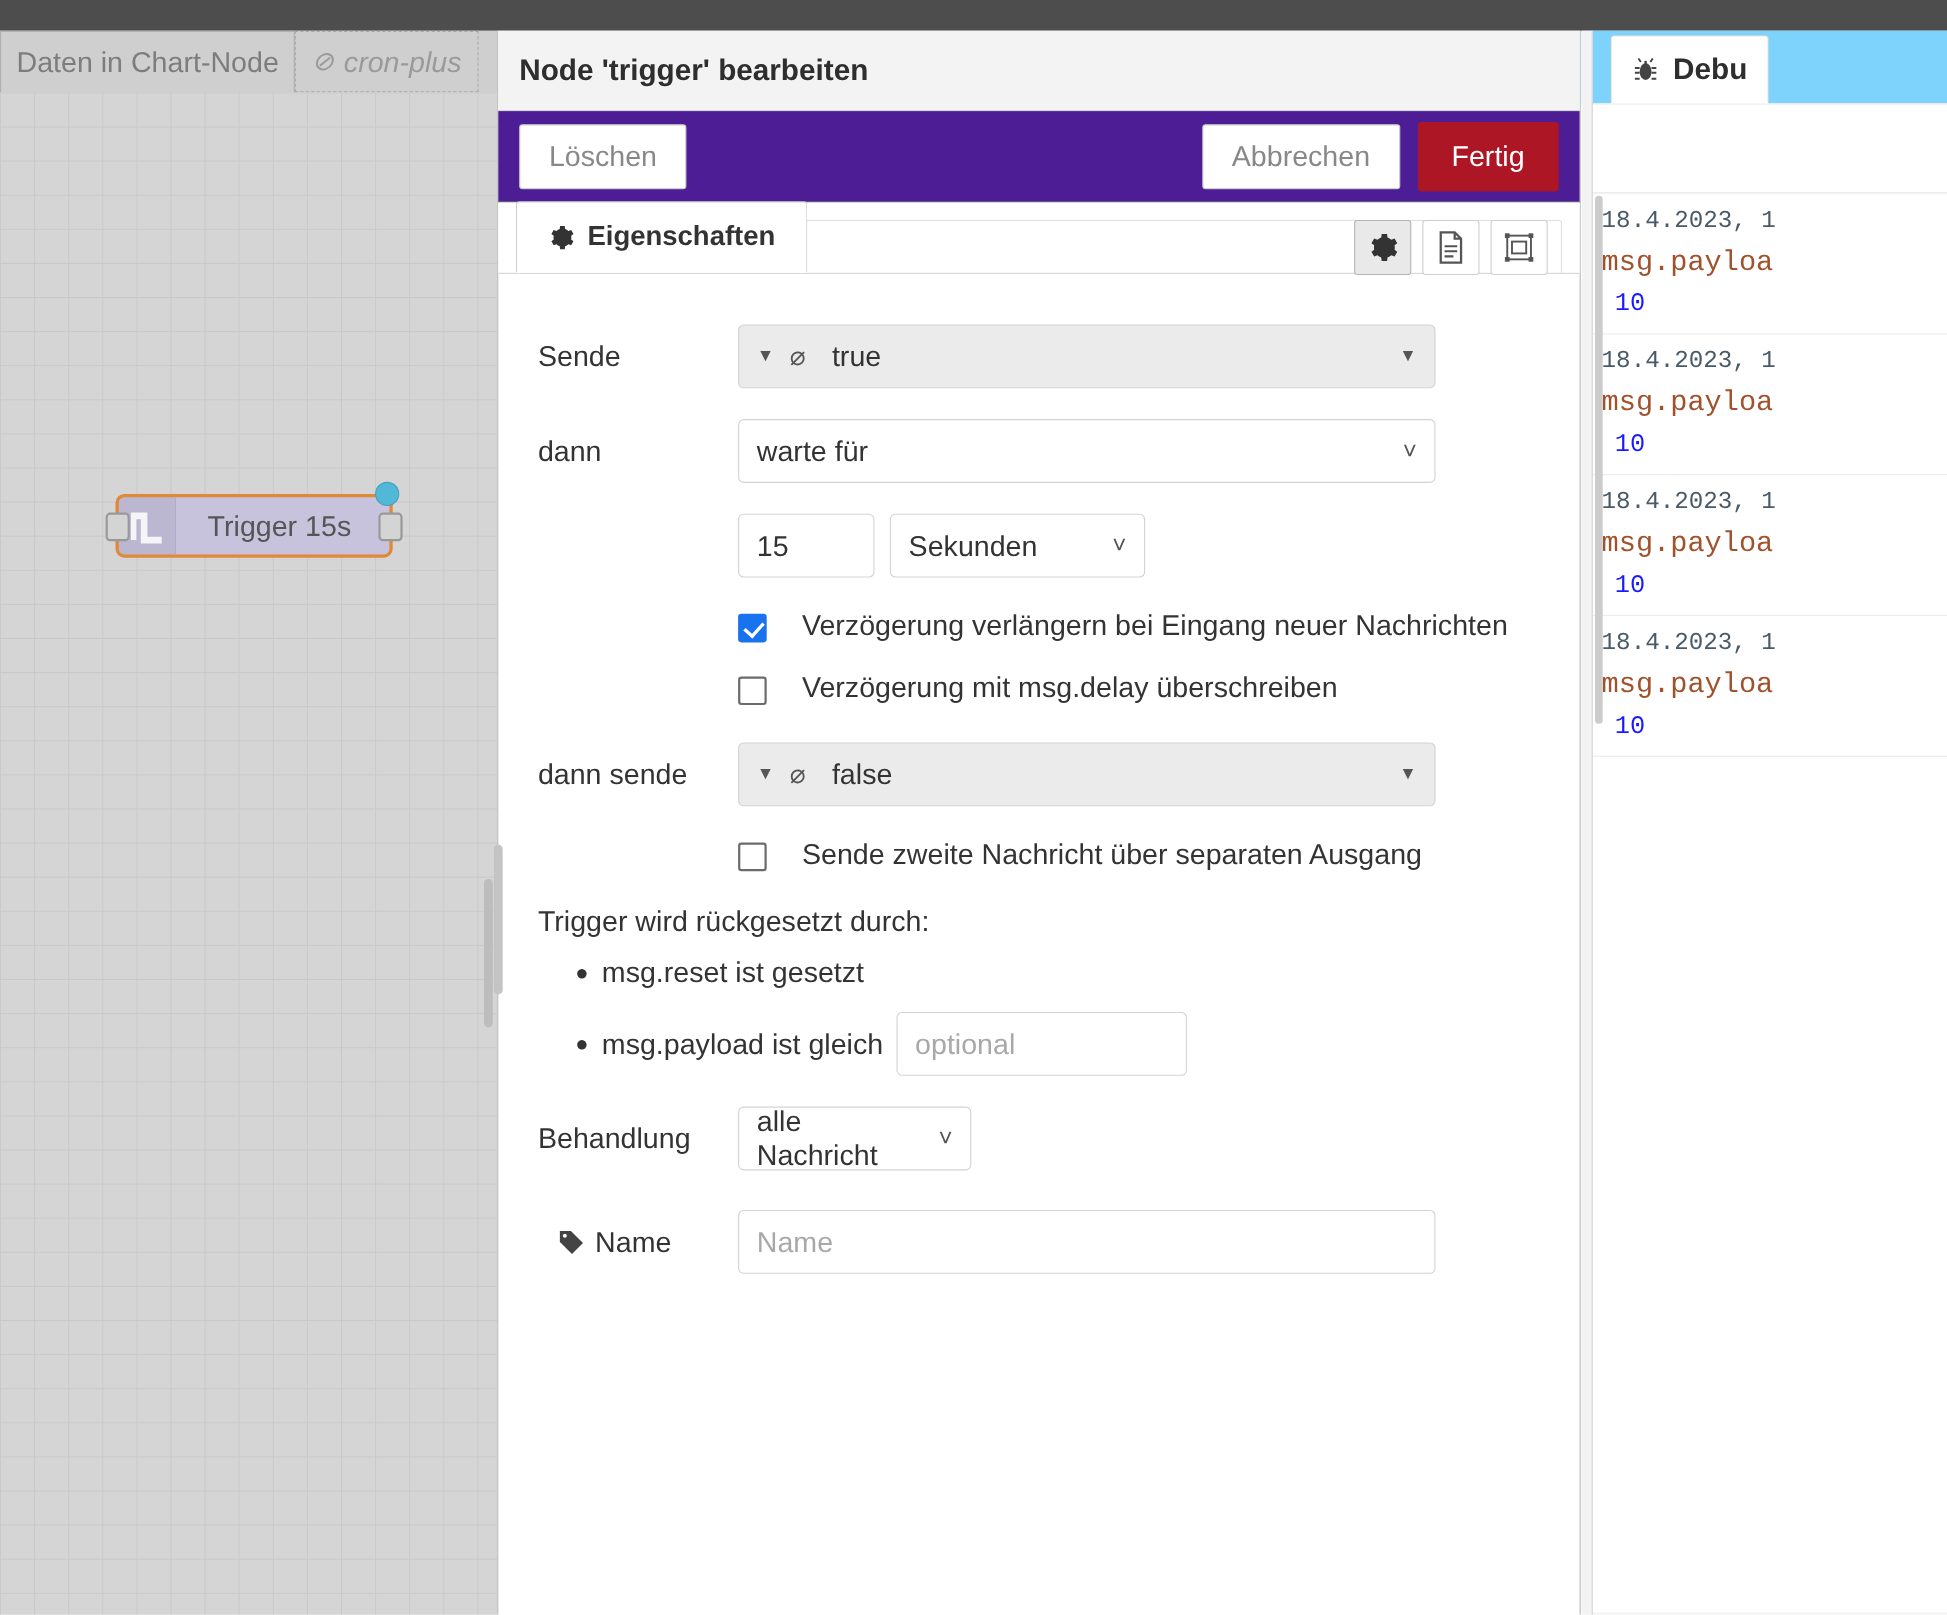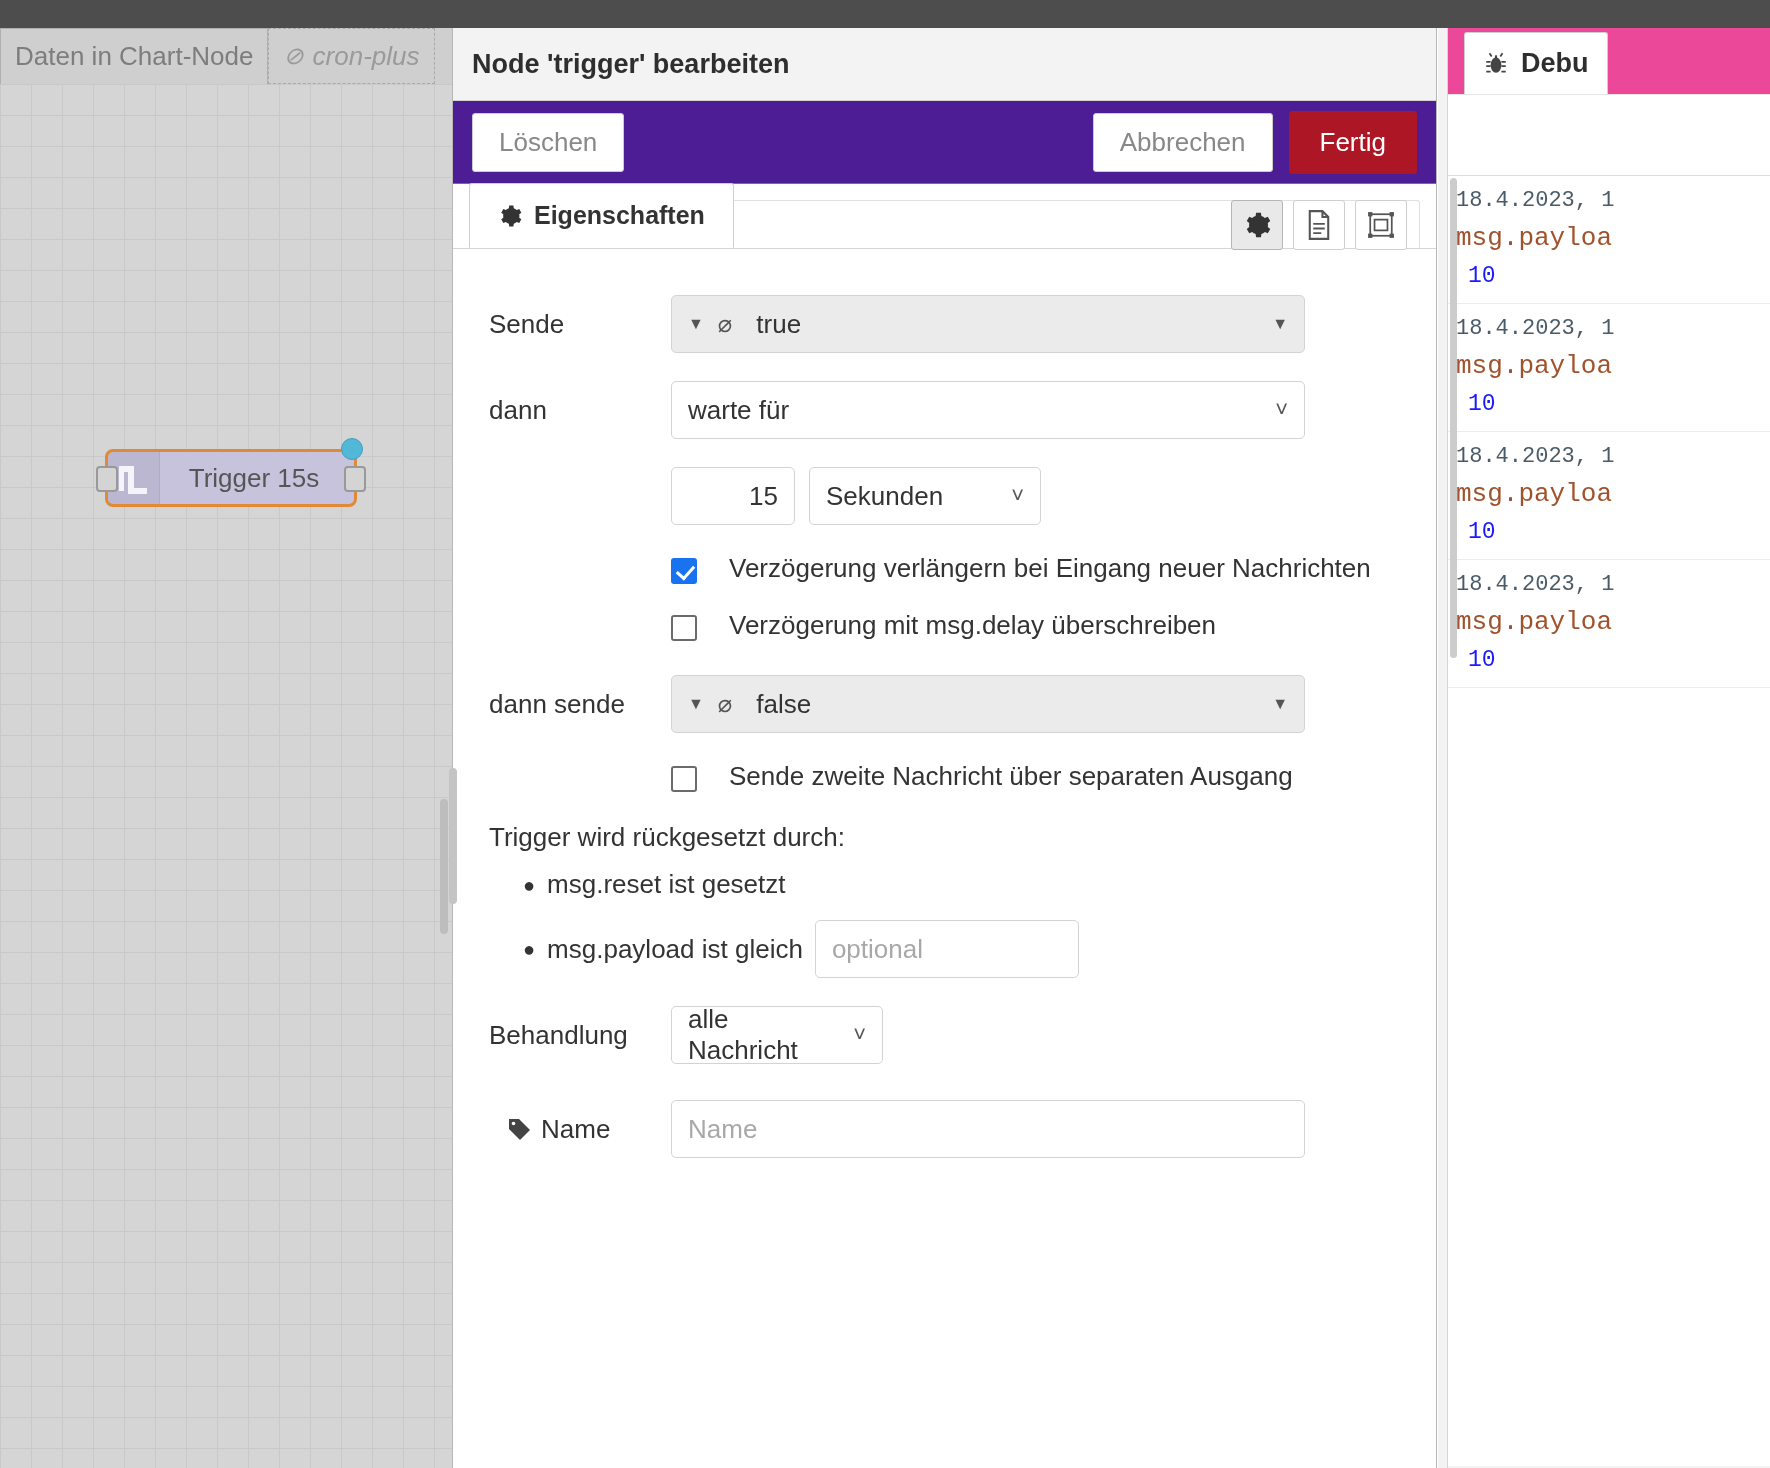--- a/index.html
+++ b/index.html
@@ -168,21 +168,21 @@
   .select-unit { width: 232px; }
   .select-small { width: 212px; }
 
   .text-input {
     height: 58px; border: 1px solid #d3d3d3; border-radius: 5px;
     background: #ffffff; font-size: 26px; color: #333;
     padding: 0 16px; font-family: "Liberation Sans", sans-serif;
     outline: none;
   }
   .text-input::placeholder { color: #a8a8a8; }
-  .input-num { width: 124px; text-align: right; }
+  .input-num { width: 124px; }
   .input-name { width: 634px; }
   .input-optional { width: 264px; }
 
   .indent { padding-left: 218px; }
 
   .check-row { display: flex; align-items: flex-end; gap: 32px; margin-bottom: 26px; }
   .chk {
     width: 26px; height: 26px; border: 2px solid #6b6b6b; border-radius: 3px;
     background: #ffffff; flex: none; position: relative; cursor: pointer;
   }
@@ -206,21 +206,21 @@
     position: absolute; left: -4px; top: 740px; width: 8px; height: 136px;
     background: #c4c4c4; border-radius: 4px;
   }
 
   
   .sidebar {
     position: absolute; top: 28px; left: 1438px; width: 332px; height: 1440px;
     background: #f3f3f3;
   }
   .sidebar-tabs {
-    height: 66px; background: #ec4899; display: flex; align-items: flex-end;
+    height: 66px; background: #7dd3fc; display: flex; align-items: flex-end;
     padding-left: 22px;
   }
   .sb-tab {
     height: 62px; padding: 0 18px; background: #ffffff;
     border: 1px solid #cfcfcf; border-bottom: none; border-radius: 3px 3px 0 0;
     display: flex; align-items: center; gap: 12px;
     font-size: 27px; font-weight: bold; color: #2e2e2e;
   }
   .sb-toolbar { height: 82px; background: #ffffff; border-bottom: 1px solid #dcdcdc; border-top:1px solid #e6e6e6;}
   .debug-list { background: #ffffff; height: 1290px; overflow: hidden; }

